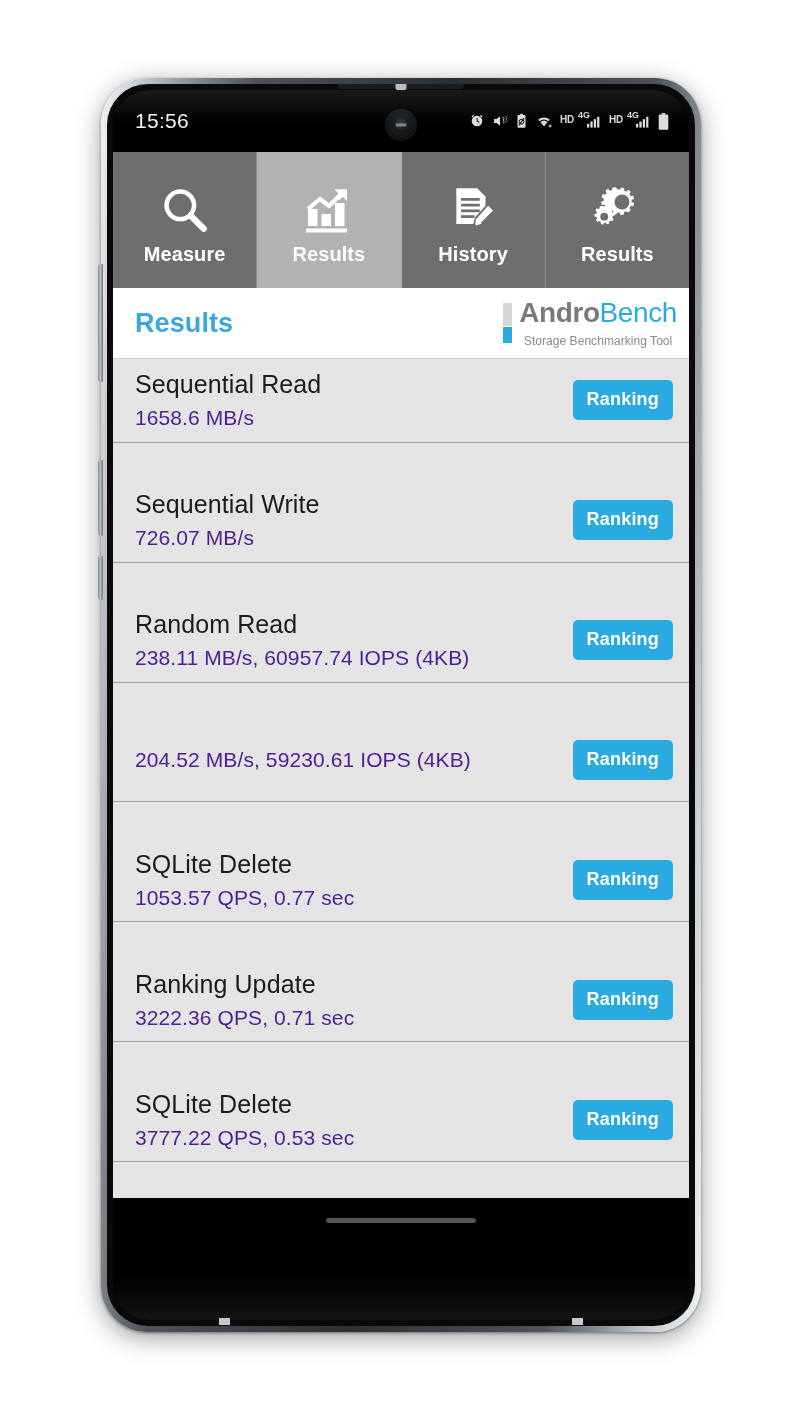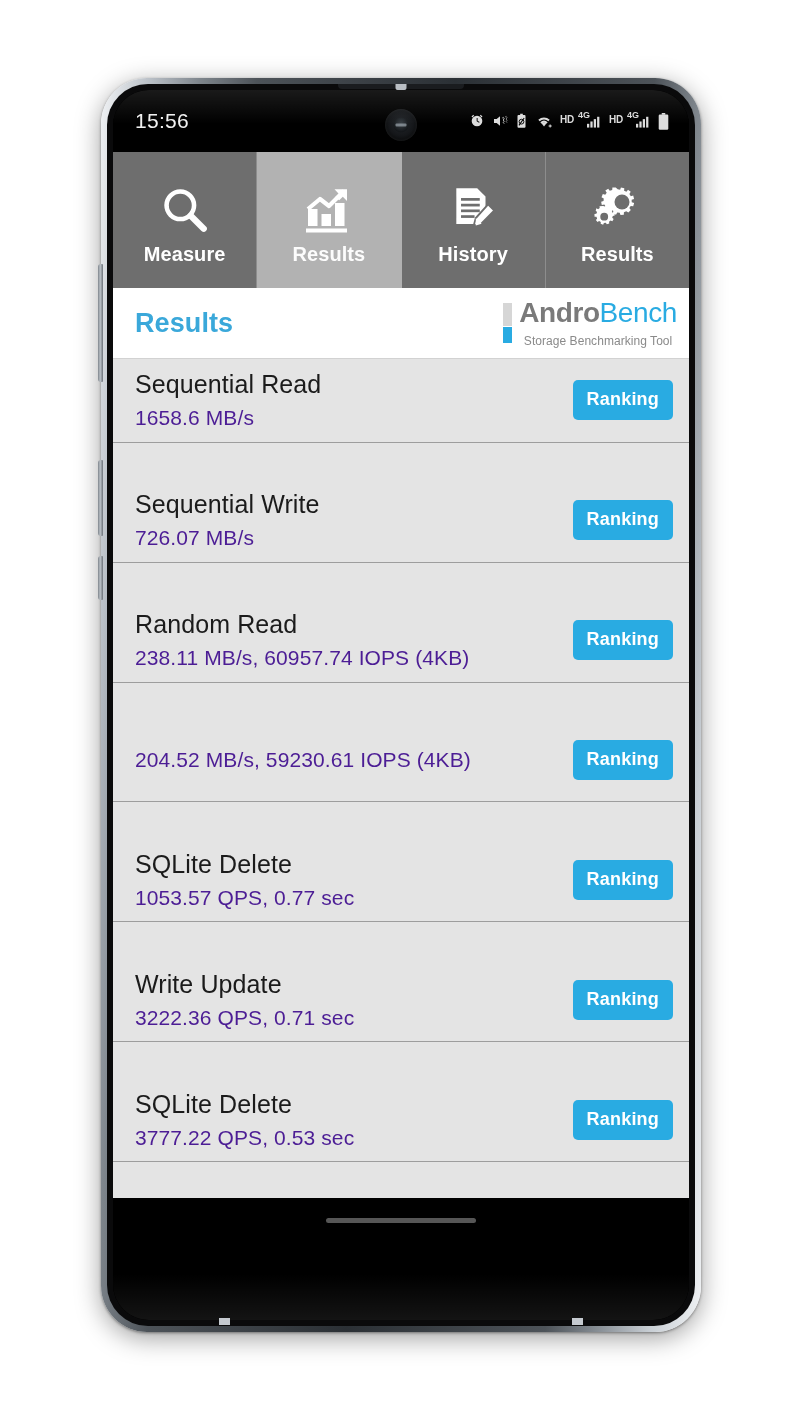--- a/index.html
+++ b/index.html
@@ -525,21 +525,21 @@
           <div class="row">
             <span class="row-text">
               <span class="row-title">SQLite Delete</span>
               <span class="row-sub">1053.57 QPS, 0.77 sec</span>
             </span>
             <button class="ranking-btn">Ranking</button>
           </div>
 
           <div class="row">
             <span class="row-text">
-              <span class="row-title">Write Update</span>
+              <span class="row-title">Ranking Update</span>
               <span class="row-sub">3222.36 QPS, 0.71 sec</span>
             </span>
             <button class="ranking-btn">Ranking</button>
           </div>
 
           <div class="row">
             <span class="row-text">
               <span class="row-title">SQLite Delete</span>
               <span class="row-sub">3777.22 QPS, 0.53 sec</span>
             </span>

